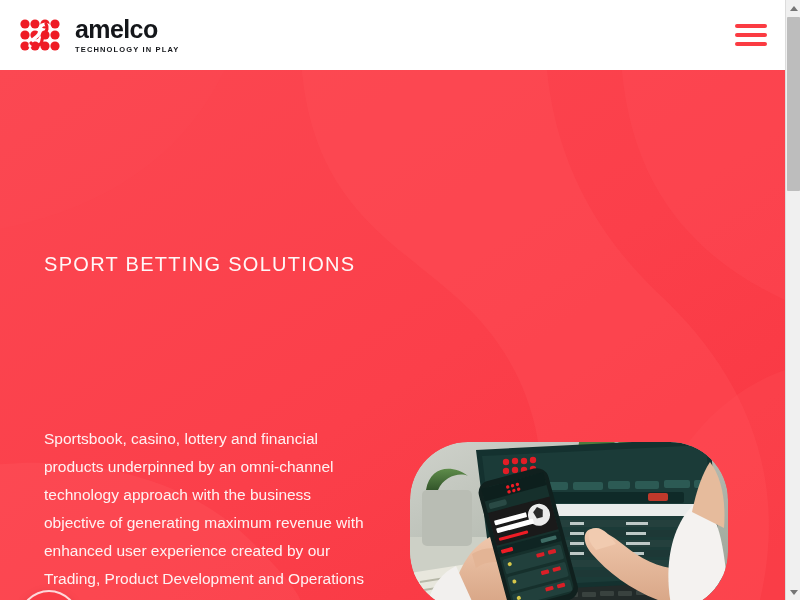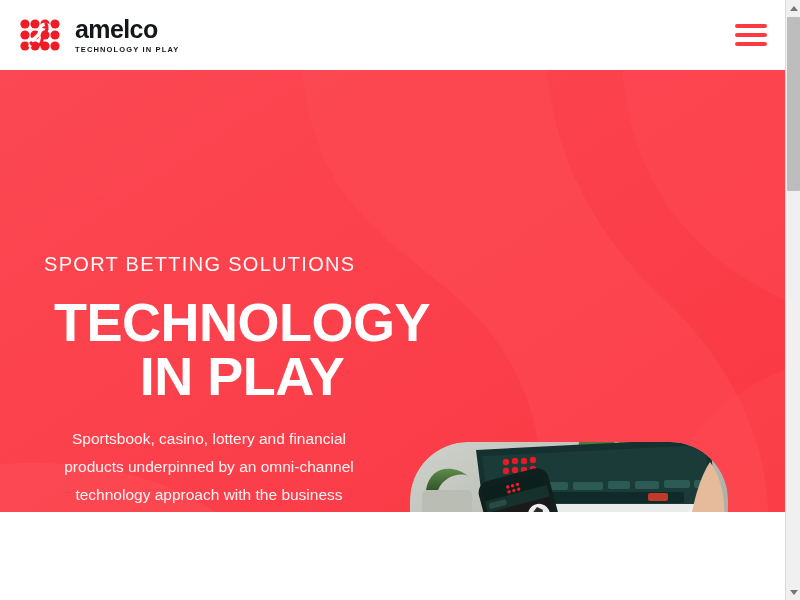--- a/index.html
+++ b/index.html
@@ -7,21 +7,21 @@
   html, body {
     width:800px; height:600px;
     overflow:hidden;
     font-family:"Liberation Sans", sans-serif;
     background:#ffffff;
   }
 
   
   #viewport {
     position:absolute; left:0; top:0;
-    width:785px; height:512px;
+    width:785px; height:600px;
     overflow:hidden;
     background:#eab308;
   }
 
   
   #site-header {
     position:absolute; left:0; top:0;
     width:785px; height:70px;
     background:#ffffff;
     z-index:40;
@@ -56,21 +56,20 @@
     display:block; width:100%; height:4px;
     background:#fb3b42; border-radius:2px;
   }
 
   
   #hero {
     position:absolute; left:0; top:70px;
     width:785px; height:530px;
     background:#fb3f4a;
     overflow:hidden;
-    text-align:center;
   }
   #hero-bg { position:absolute; left:0; top:0; width:785px; height:530px; display:block; }
 
   #hero-content {
     position:absolute; left:0; top:0;
     width:785px; height:530px;
     z-index:5;
   }
 
   #hero-eyebrow {
@@ -201,24 +200,20 @@
 
       <path d="M-40 400 C60 380 180 400 250 470 C300 520 300 530 300 530 L-40 530 Z" fill="#ff5a60" opacity="0.30"></path>
 
       <path d="M-40 -40 L240 -40 C200 90 90 150 -40 165 Z" fill="#ff5058" opacity="0.18"></path>
     </svg>
 
     <div id="hero-content">
 
       <div id="hero-eyebrow">SPORT BETTING SOLUTIONS</div>
 
-      <h1 id="hero-title">
-        <span>TECHNOLOGY</span><br>
-        <span>IN PLAY</span>
-      </h1>
 
       <p id="hero-description">Sportsbook, casino, lottery and financial products underpinned by an omni-channel technology approach with the business objective of generating maximum revenue with enhanced user experience created by our Trading, Product Development and Operations Teams.</p>
 
     </div>
 
     <figure id="hero-media" aria-label="Hands holding a smartphone showing a sports betting app in front of a laptop displaying live odds">
       <svg viewBox="0 0 318 168">
         <defs>
           <clipPath id="mediaClip">
               <rect x="0" y="0" width="318" height="168" rx="58" ry="58"></rect>

